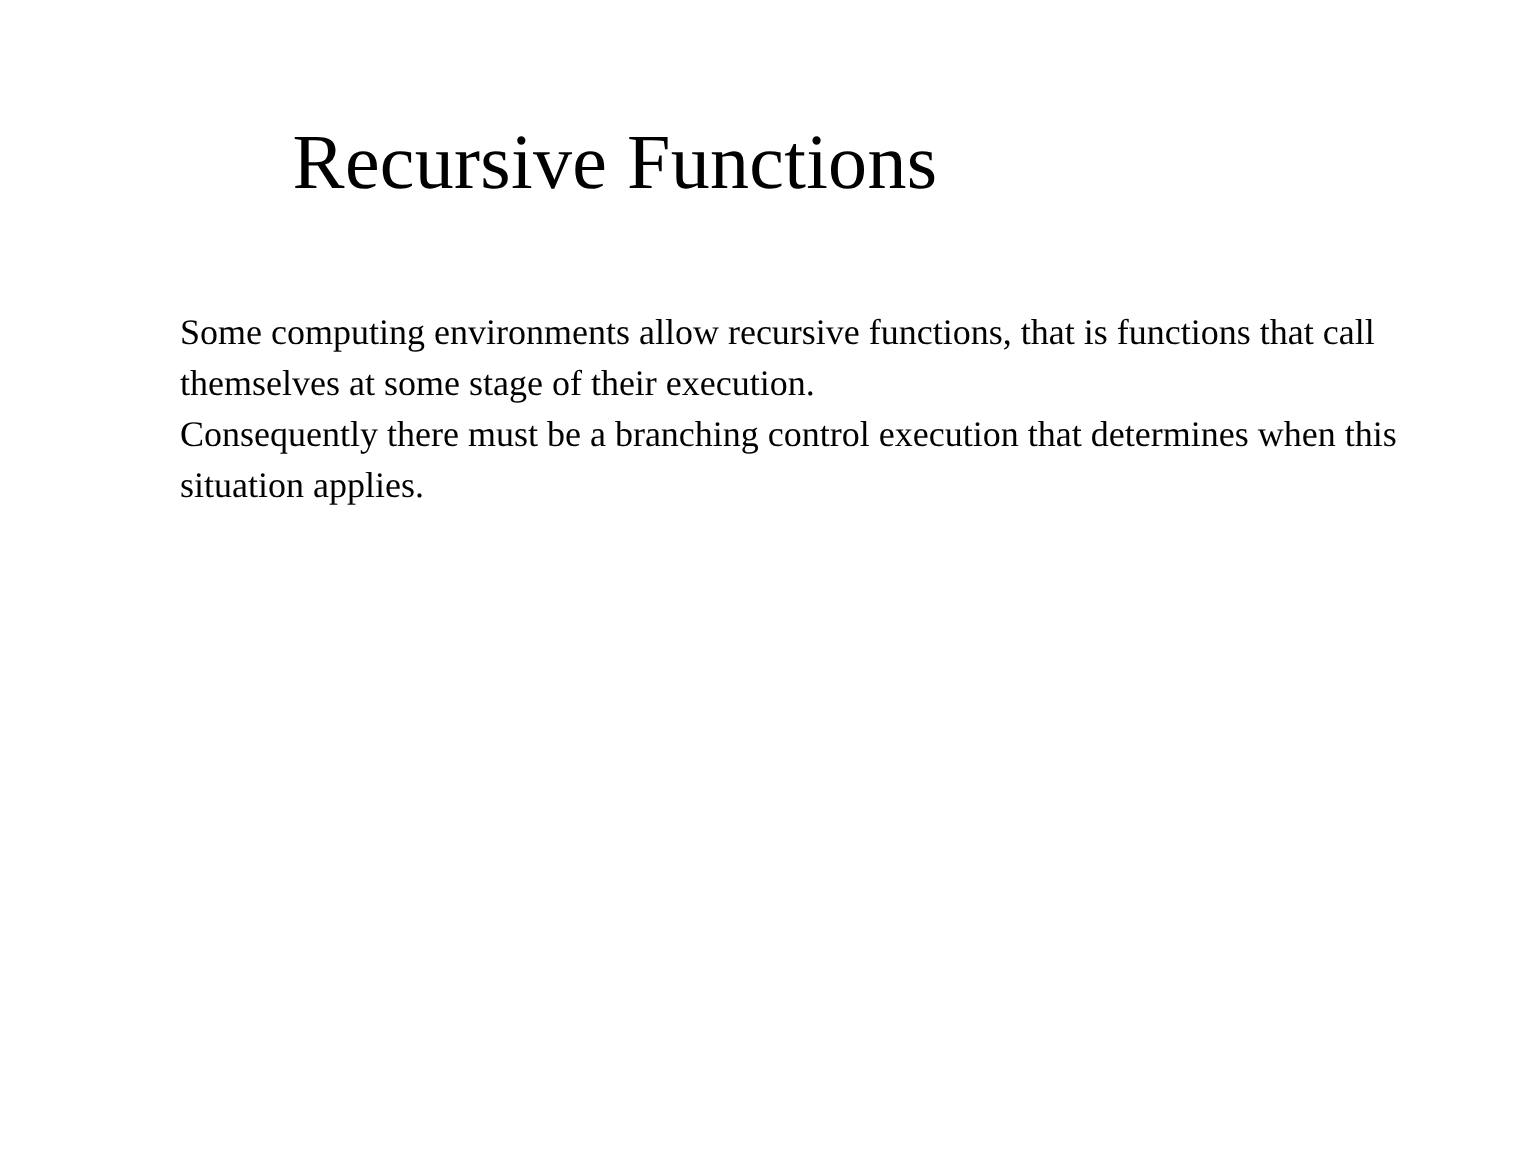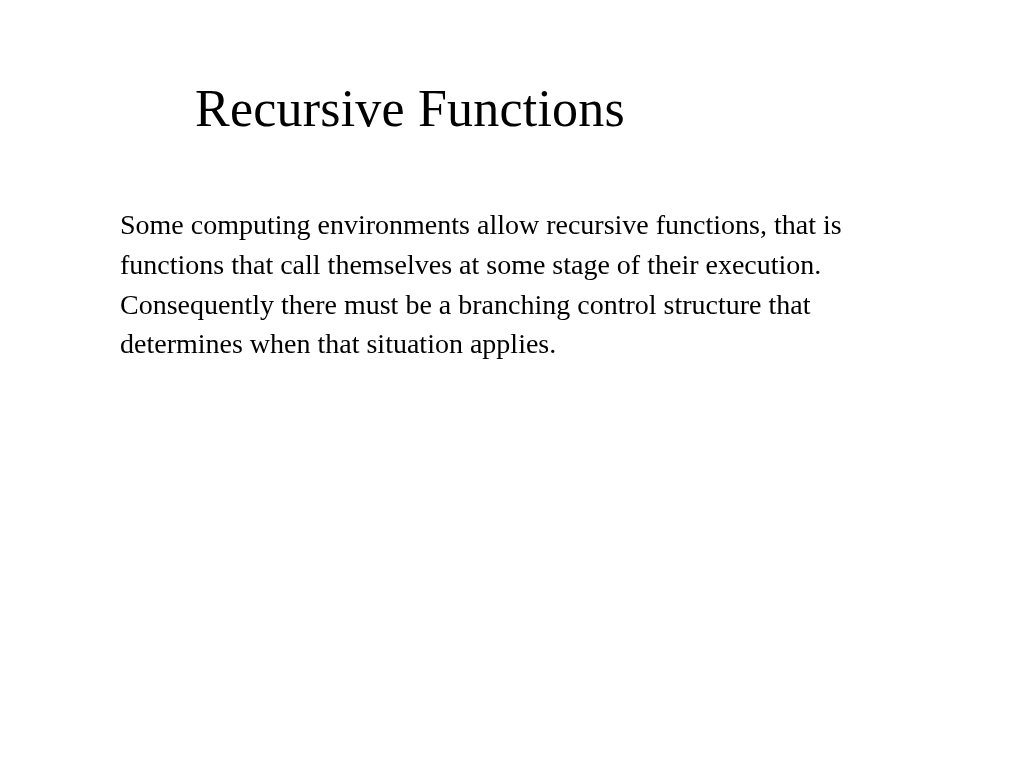--- a/index.html
+++ b/index.html
@@ -33,32 +33,32 @@
     letter-spacing: 0.2px;
     margin: 0;
   }
   .slide-body {
     position: absolute;
     top: 205px;
     left: 120px;
     width: 820px;
   }
   .body-para {
-    font-size: 28px;
+    font-size: 24px;
     line-height: 1.42;
     margin: 0;
     text-align: left;
     white-space: pre-wrap;
   }
 </style>
 </head>
 <body>
 
 <div class="slide">
 
   <h1 class="slide-title">Recursive Functions</h1>
 
   <div class="slide-body">
     <p class="body-para">Some computing environments allow recursive functions, that is functions that call themselves at some stage of their execution.</p>
-    <p class="body-para">Consequently there must be a branching control structure that determines when that situation applies.</p>
+    <p class="body-para">Consequently there must be a branching control execution that determines when this situation applies.</p>
   </div>
 
 </div>
 
 </body></html>

